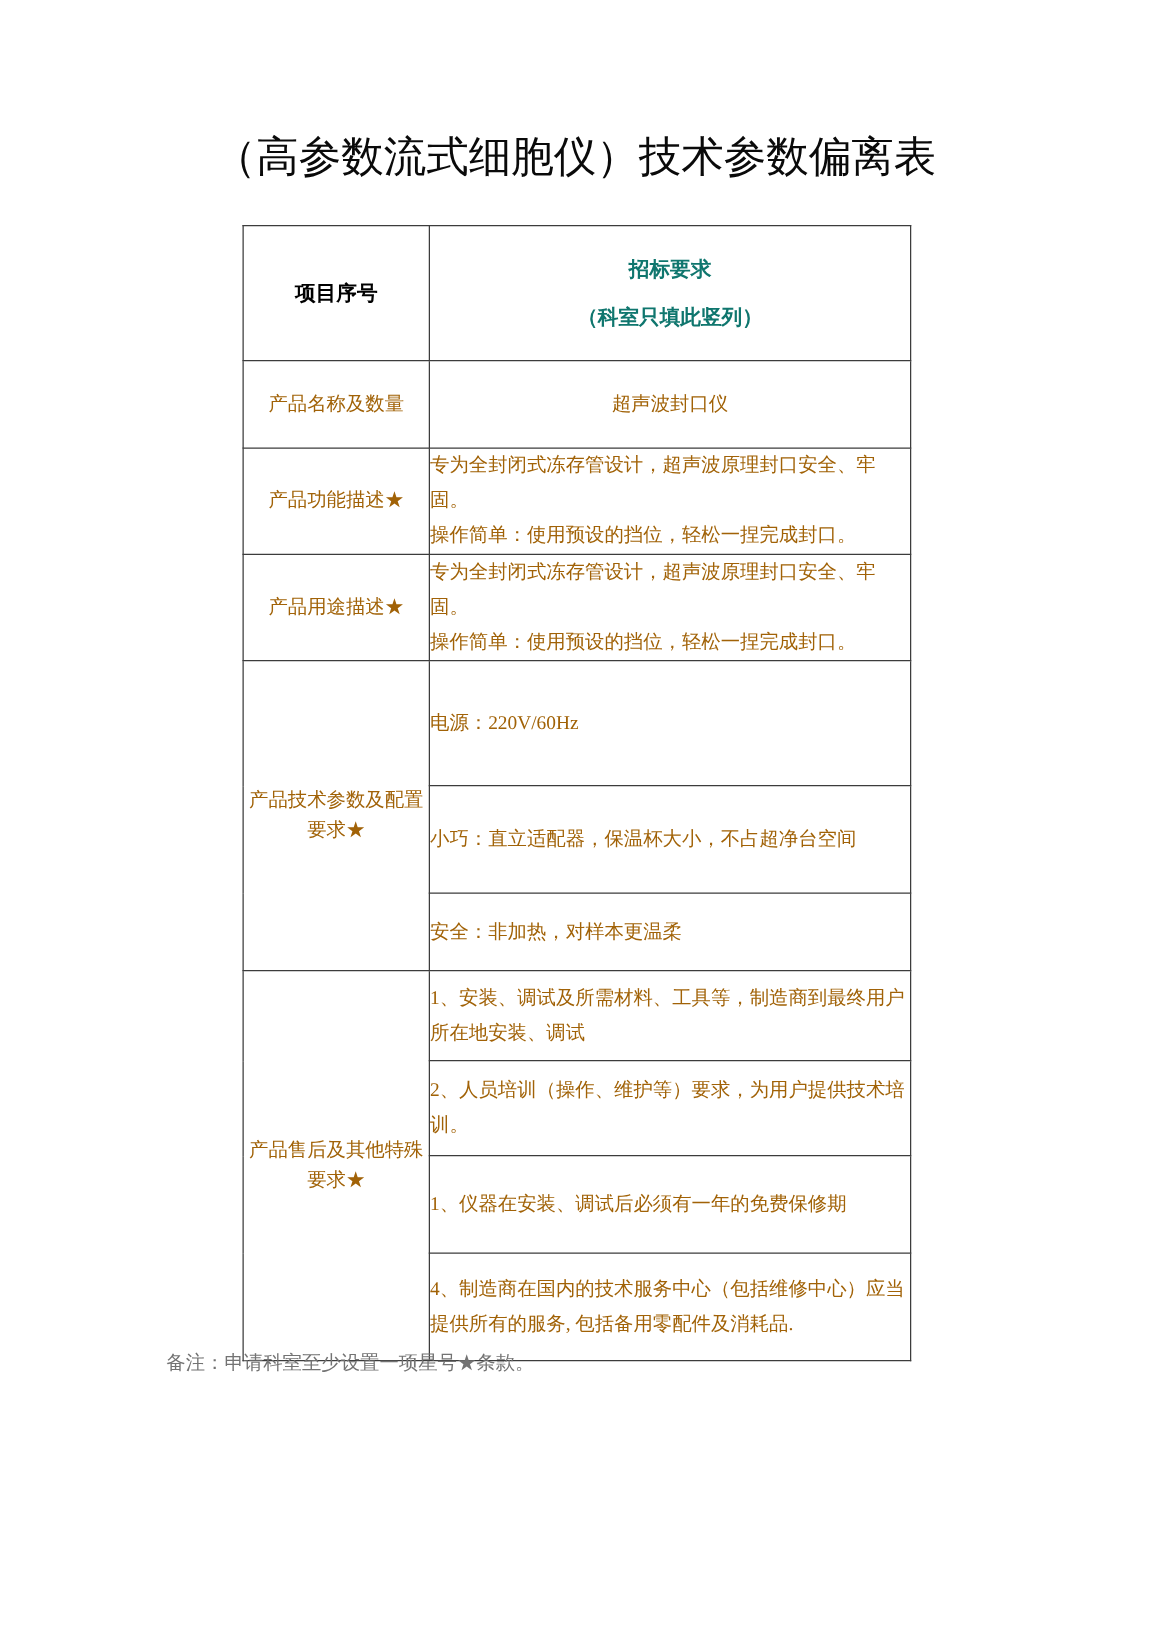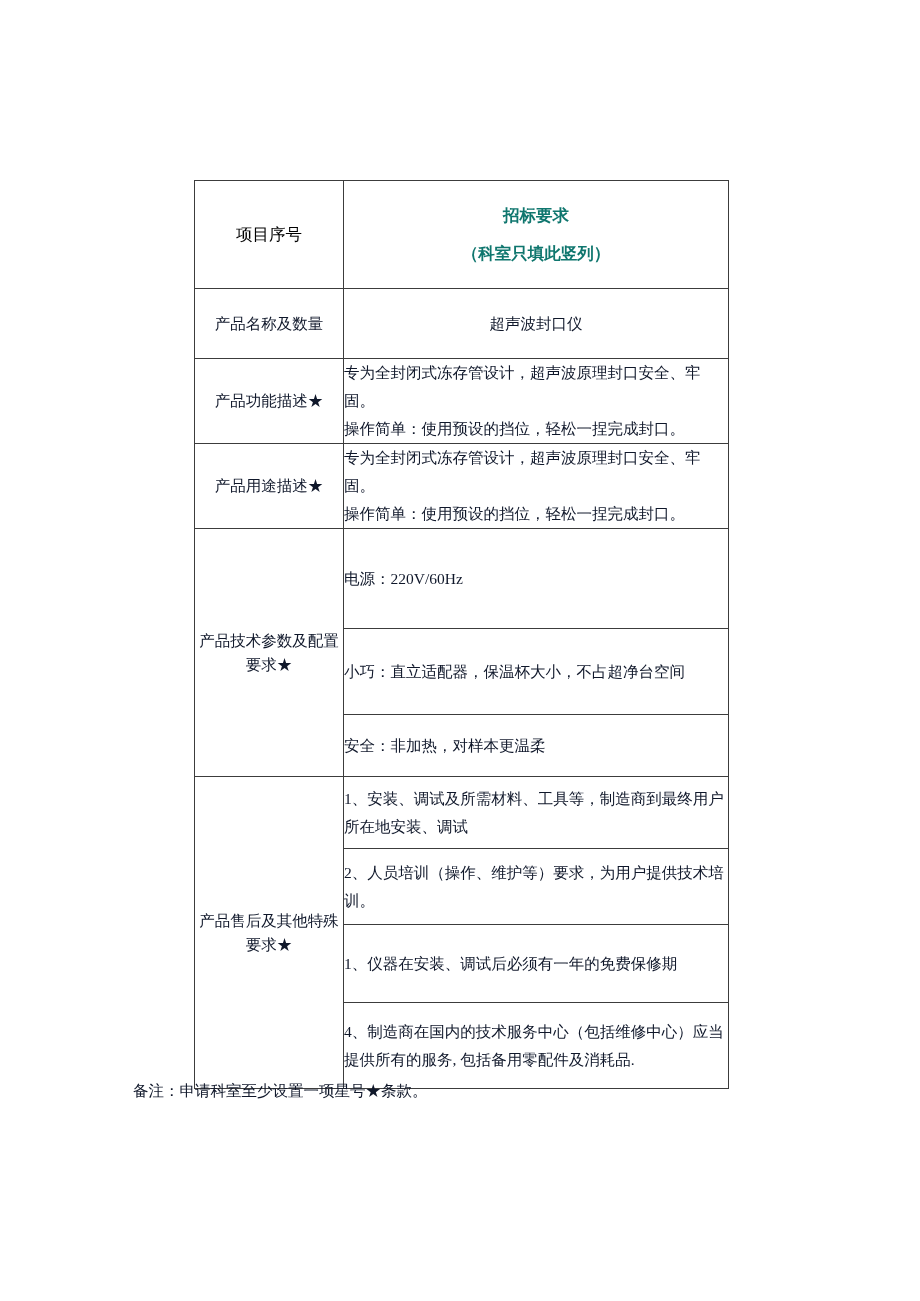--- a/index.html
+++ b/index.html
@@ -39,34 +39,34 @@
     left: 194px;
     top: 180px;
     width: 534px;
     border-collapse: collapse;
     table-layout: fixed;
   }
   table.spec-table td {
     border: 1px solid #3c3c3c;
     padding: 0;
     vertical-align: middle;
-    color: #0f172a;
+    color: #a16207;
   }
   .col-label { width: 149px; }
   .col-value { width: 385px; }
 
   .label-cell {
     text-align: center;
     font-size: 15.5px;
     line-height: 24px;
     padding: 6px 8px;
     color: #111111;
   }
   .label-cell.header {
-    font-weight: normal;
+    font-weight: bold;
     font-size: 16.5px;
     color: #000000;
   }
   .value-cell {
     font-size: 15.5px;
     line-height: 28px;
     padding: 6px 4px 6px 6px;
     text-align: left;
     color: #111111;
   }
@@ -99,34 +99,35 @@
   .row-sv-3 { height: 78px; }
   .row-sv-4 { height: 86px; }
 
   .notes {
     position: absolute;
     left: 133px;
     top: 1076px;
     width: 660px;
     font-size: 15.5px;
     line-height: 29px;
-    color: #0f172a;
+    color: #737373;
   }
   .notes p {
     margin: 0;
     padding: 0;
     text-align: justify;
     text-justify: inter-character;
   }
 </style>
 </head>
 <body>
 
 <div class="page">
 
+  <div class="doc-title">（高参数流式细胞仪）技术参数偏离表</div>
 
   <table class="spec-table">
     <colgroup>
       <col class="col-label">
       <col class="col-value">
     </colgroup>
     <tbody>
 
       <tr class="row-h">
         <td class="label-cell header">项目序号</td>

